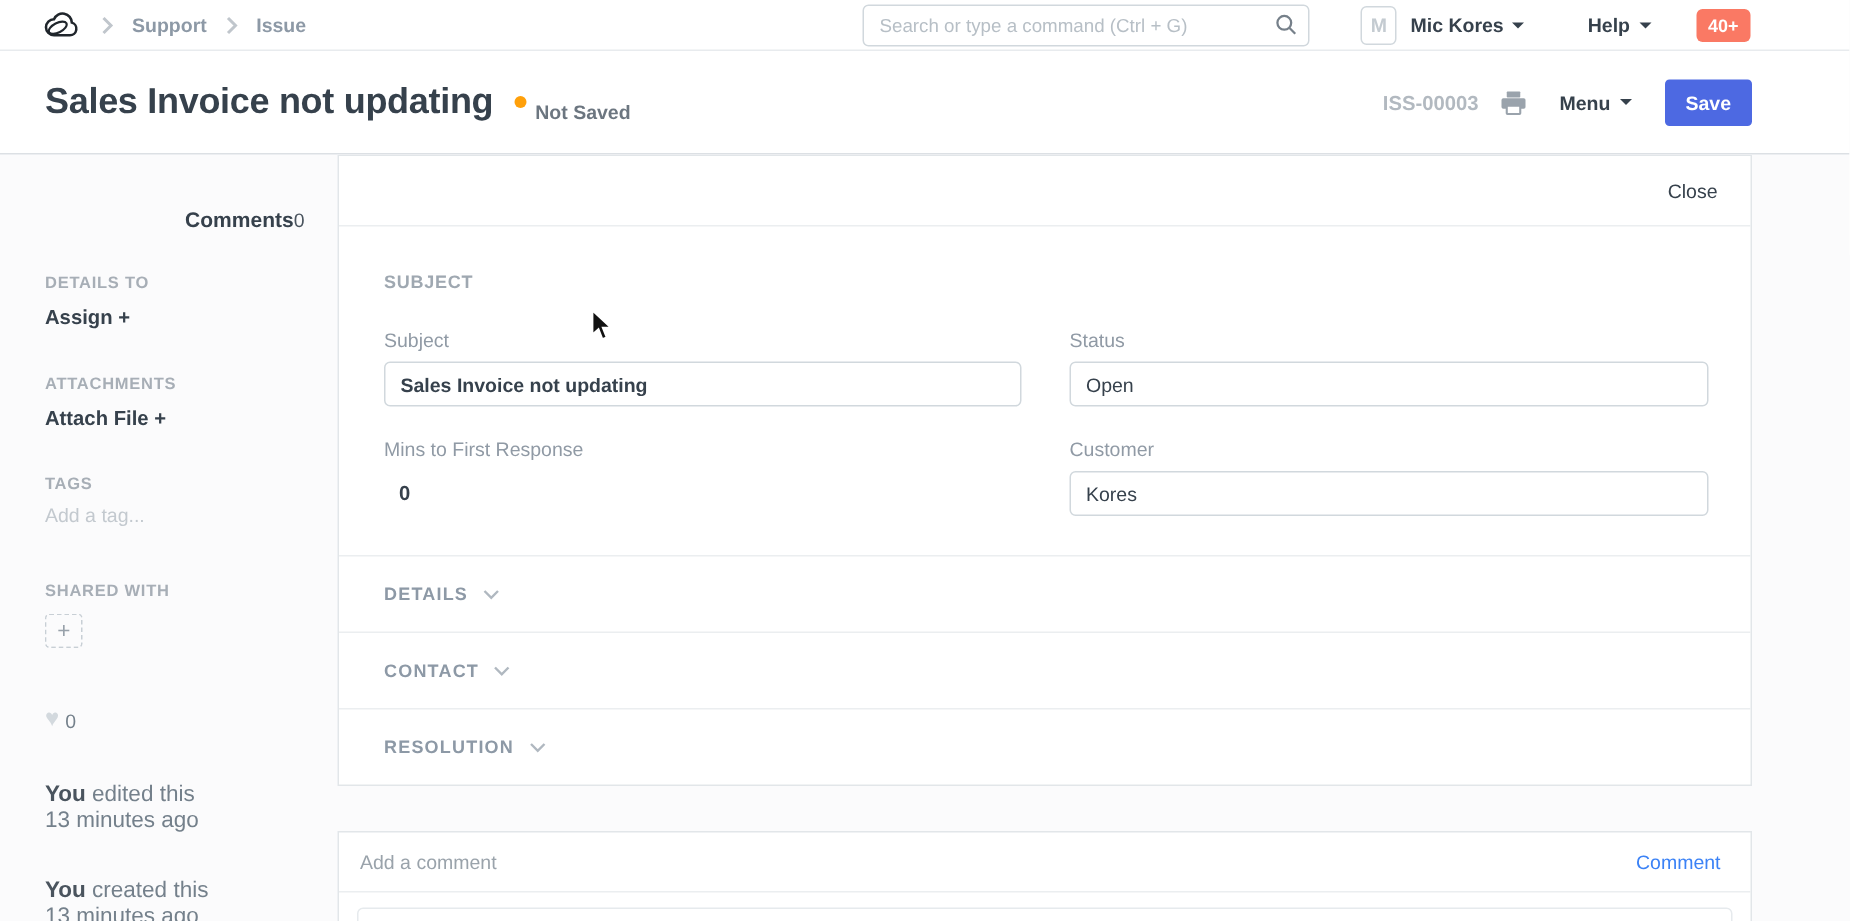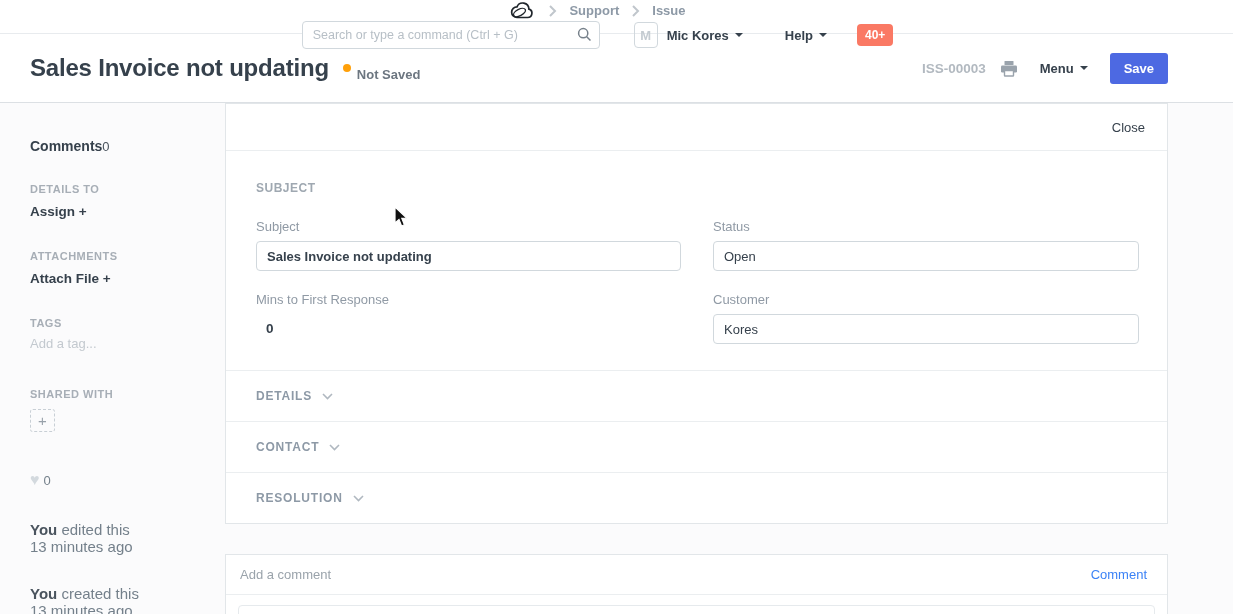--- a/index.html
+++ b/index.html
@@ -10,21 +10,20 @@
     color:#36414c;
     position:relative;
     overflow:hidden;
     font-size:13px;
   }
   
   .navbar {
     height:34px; background:#fff; border-bottom:1px solid #e8ebee;
     display:flex; align-items:center; justify-content:space-between;
     padding:0 66px 0 28px;
-    flex-direction:column;
   }
   .nav-left { display:flex; align-items:center; }
   .logo { display:flex; align-items:center; cursor:pointer; }
   .crumb-chev { margin:0 12px; display:flex; align-items:center; }
   .crumb { font-weight:700; color:#8d99a6; font-size:13px; cursor:pointer; }
   .nav-right { display:flex; align-items:center; }
   .search-wrap { position:relative; width:298px; margin-right:34px; }
   .search-wrap input {
     width:100%; height:28px; border:1px solid #d1d8dd; border-radius:4px;
     padding:0 30px 0 10px; font-size:12.5px; color:#36414c;
@@ -62,21 +61,21 @@
   .printer-btn { margin-right:22px; cursor:pointer; display:flex; align-items:center; }
   .menu-btn { font-weight:700; font-size:13px; color:#36414c; display:flex; align-items:center; margin-right:22px; cursor:pointer; }
   .save-btn {
     background:#4d69e2; color:#fff; font-weight:700; font-size:13px;
     border:none; border-radius:3px; padding:8px 14px; cursor:pointer;
     font-family:"Liberation Sans", sans-serif;
   }
   
   .content { display:flex; align-items:flex-start; }
   .sidebar { width:225px; padding:35px 22px 0 30px; flex-shrink:0; }
-  .sb-comments { display:flex; justify-content:flex-start; align-items:center; margin-bottom:29px; cursor:pointer; }
+  .sb-comments { display:flex; justify-content:flex-end; align-items:center; margin-bottom:29px; cursor:pointer; }
   .sb-comments .lbl { font-weight:700; font-size:14px; color:#36414c; }
   .sb-comments .cnt { font-size:13px; color:#4a545e; }
   .sb-label { font-size:11px; font-weight:700; color:#a7aeb6; letter-spacing:0.5px; margin-bottom:9px; }
   .sb-action { font-weight:700; font-size:13.5px; color:#36414c; cursor:pointer; margin-bottom:31px; }
   .sb-placeholder { font-size:13px; color:#c3c9cf; cursor:text; margin-bottom:37px; }
   .share-plus {
     width:25px; height:23px; border:1px dashed #c8cfd5; border-radius:3px;
     color:#98a1aa; font-size:15px; display:flex; align-items:center; justify-content:center;
     cursor:pointer; margin-bottom:40px;
   }

